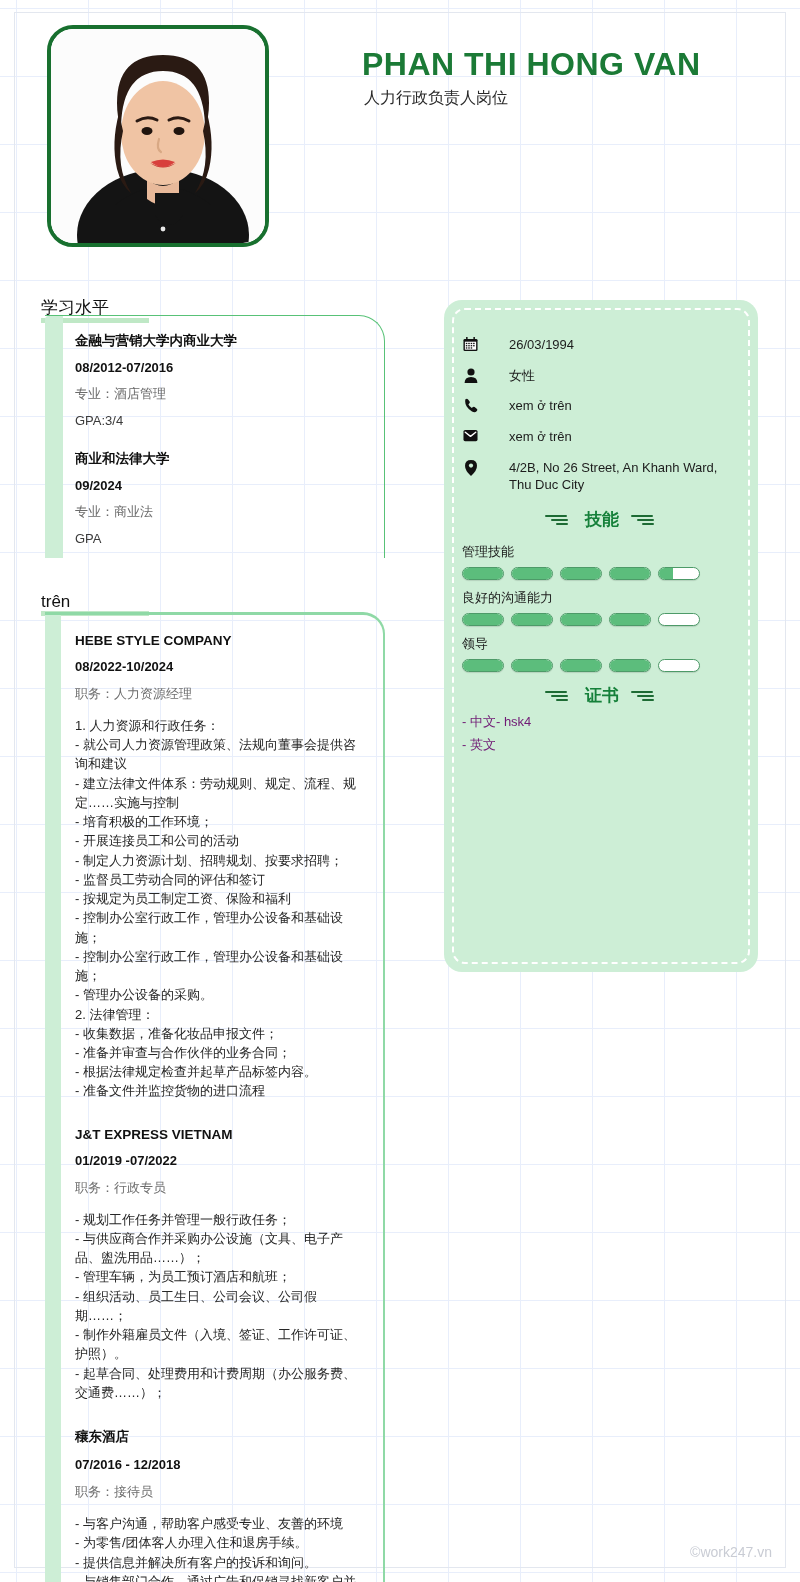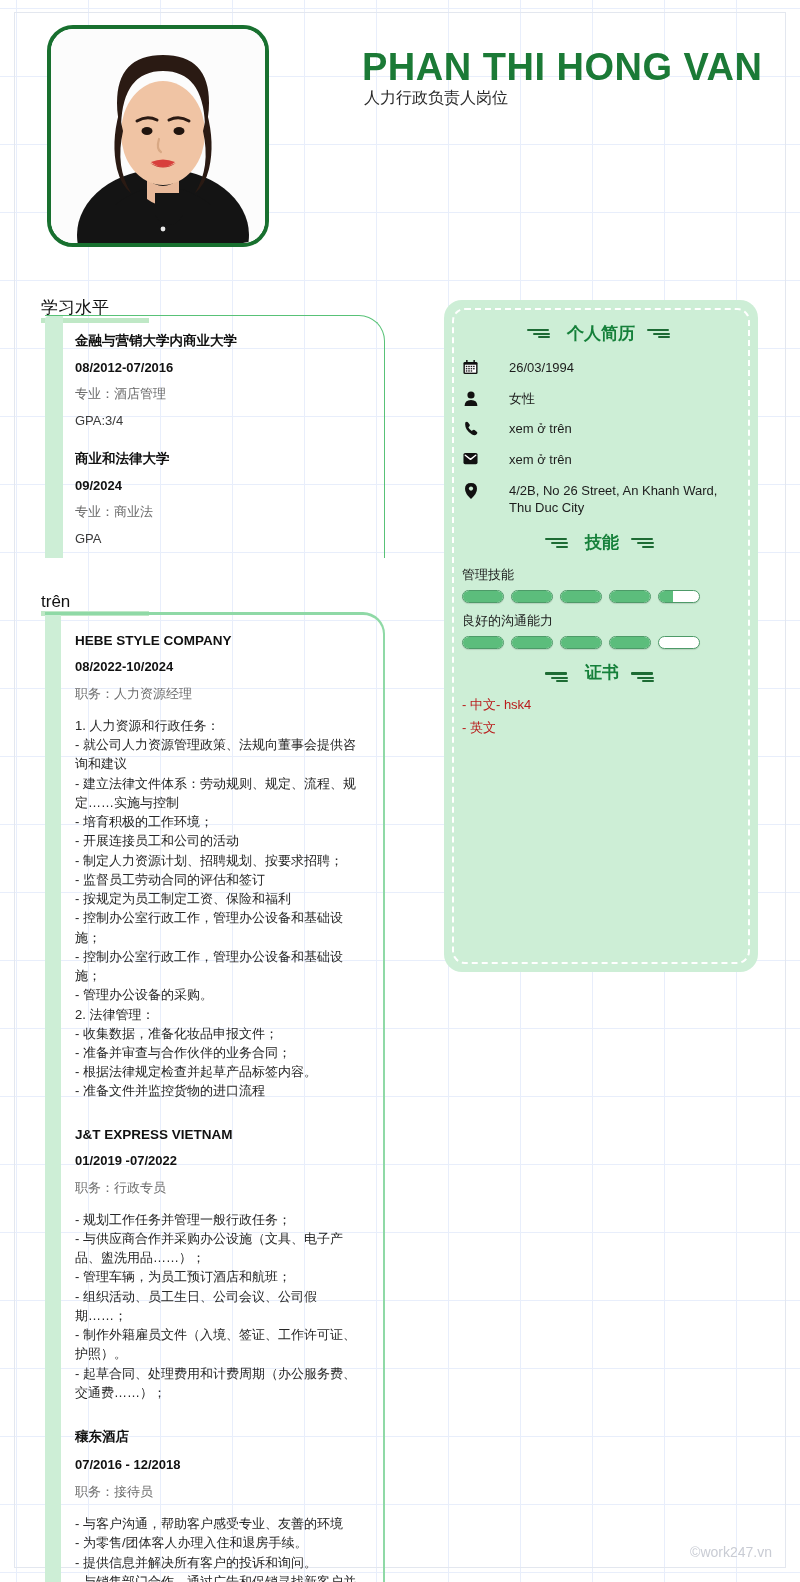--- a/index.html
+++ b/index.html
@@ -36,21 +36,21 @@
     width: 222px; height: 222px;
     border: 4px solid #18702f;
     border-radius: 26px;
     background: #ffffff;
     overflow: hidden;
   }
   .photo-inner { position: absolute; inset: 0; overflow: hidden; border-radius: 22px; background: #fbfbfb; }
   .hdr-name {
     position: absolute;
     left: 362px; top: 46px;
-    font-size: 38px;
+    font-size: 32px;
     font-weight: bold;
     letter-spacing: 0.5px;
     color: #1b7a36;
     white-space: nowrap;
   }
   .hdr-role {
     position: absolute;
     left: 364px; top: 88px;
     font-size: 16px;
     color: #2a2a2a;
@@ -176,21 +176,21 @@
     border-radius: 8px;
     border: 1px solid #4d9a68;
     background: #ffffff;
     overflow: hidden;
     position: relative;
     box-shadow: 0 1px 1px rgba(0,0,0,0.12);
   }
   .pill > span { display: block; height: 100%; background: #5cbd7c; }
 
   .certs { position: relative; margin: 12px 16px 0 18px; }
-  .cert-line { font-size: 13px; color: #b91c1c; margin-top: 5px; }
+  .cert-line { font-size: 13px; color: #701a75; margin-top: 5px; }
 
   .watermark {
     position: absolute;
     right: 28px; bottom: 22px;
     font-size: 14px;
     color: #c9ccd4;
     font-family: "Liberation Sans", sans-serif;
   }
 </style>
 </head>
@@ -287,33 +287,20 @@
 - 为零售/团体客人办理入住和退房手续。
 - 提供信息并解决所有客户的投诉和询问。
 - 与销售部门合作，通过广告和促销寻找新客户并留住老顾客。</div>
       </div>
     </div>
   </div>
 
   <div class="rpanel">
     <div style="position:relative; padding-top:22px;">
 
-      <div class="r-head">
-        <span class="orn">
-            <i></i>
-            <i></i>
-            <i></i>
-          </span>
-        <span>个人简历</span>
-        <span class="orn">
-            <i></i>
-            <i></i>
-            <i></i>
-          </span>
-      </div>
 
       <div class="info-list">
         <div class="info-row">
           <span class="info-ico">
             <svg width="15" height="15" viewBox="0 0 16 16">
                 <rect x="0.5" y="2" width="15" height="13" rx="1.5" fill="#111"></rect>
                 <rect x="2" y="5" width="12" height="8.5" fill="#fff"></rect>
                 <rect x="3.3" y="0" width="1.6" height="3.6" fill="#111"></rect>
                 <rect x="11.1" y="0" width="1.6" height="3.6" fill="#111"></rect>
                 <g fill="#111">
@@ -419,25 +406,45 @@
                   <span style="width: 100%;"></span>
                 </div>
                 <div class="pill">
                   <span style="width: 100%;"></span>
                 </div>
                 <div class="pill">
                   <span style="width: 0%;"></span>
                 </div>
               </div>
             </div>
+            <div class="skill-row">
+              <div class="skill-name">领导</div>
+              <div class="pills">
+                <div class="pill">
+                  <span style="width: 100%;"></span>
+                </div>
+                <div class="pill">
+                  <span style="width: 100%;"></span>
+                </div>
+                <div class="pill">
+                  <span style="width: 100%;"></span>
+                </div>
+                <div class="pill">
+                  <span style="width: 100%;"></span>
+                </div>
+                <div class="pill">
+                  <span style="width: 0%;"></span>
+                </div>
+              </div>
+            </div>
           </div>
       </div>
 
       <div class="certs">
-        <div class="r-head" style="margin-bottom:12px;align-items:flex-end;">
+        <div class="r-head" style="margin-bottom:6px;">
           <span class="orn">
               <i></i>
               <i></i>
               <i></i>
             </span>
           <span>证书</span>
           <span class="orn">
               <i></i>
               <i></i>
               <i></i>

